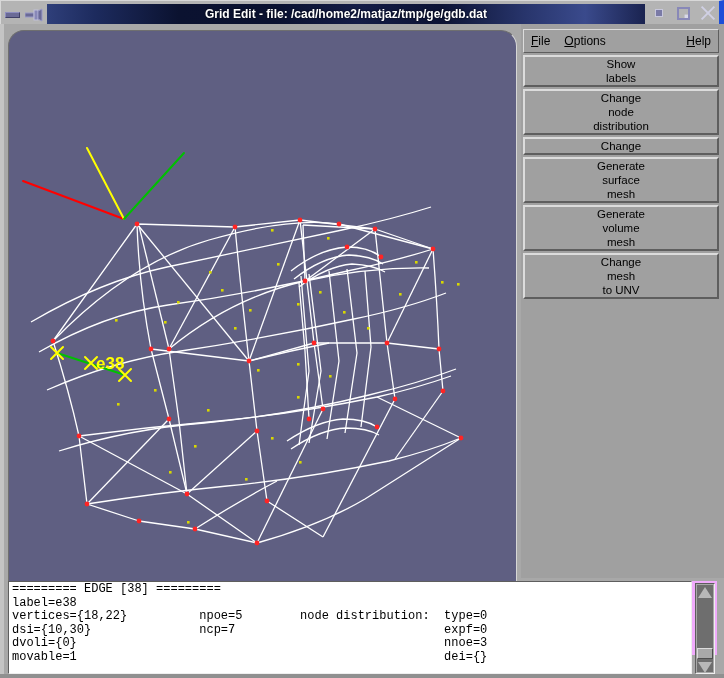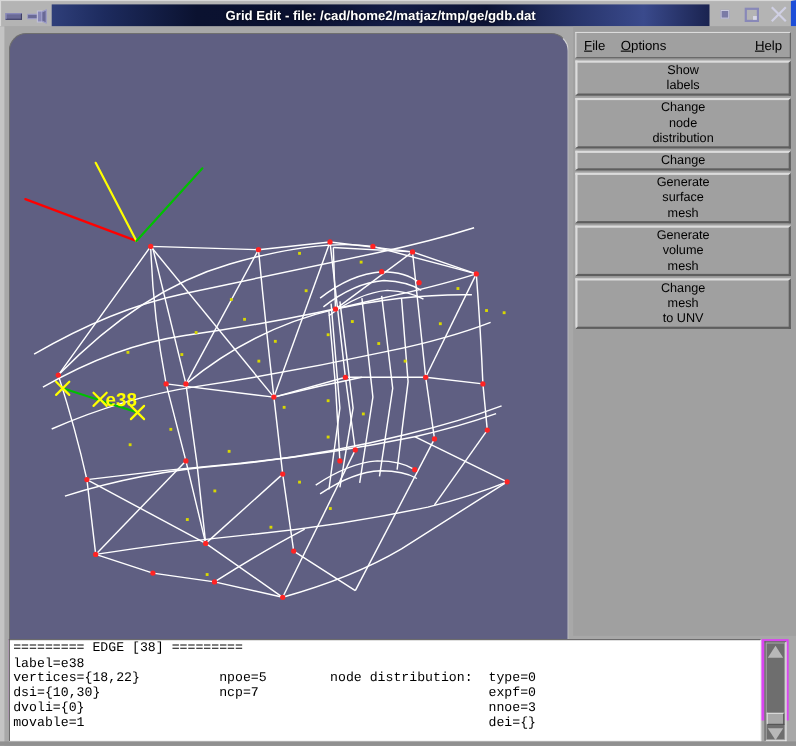--- a/index.html
+++ b/index.html
@@ -203,21 +203,21 @@
     line-height: 14px;
     cursor: default;
     white-space: pre-line;
   }
 
   
   #text-panel-frame {
     position: absolute;
     left: 8px; top: 557px;
     width: 709px; height: 74px;
-    background: #d946ef;
+    background: #f0abfc;
   }
   #text-output {
     position: absolute;
     left: 0px; top: 0px;
     width: 684px; height: 93px;
     background: #ffffff;
     border-top: 1px solid #5e5e5e;
     border-left: 1px solid #5e5e5e;
     border-right: 1px solid #efefef;
     border-bottom: 1px solid #efefef;

